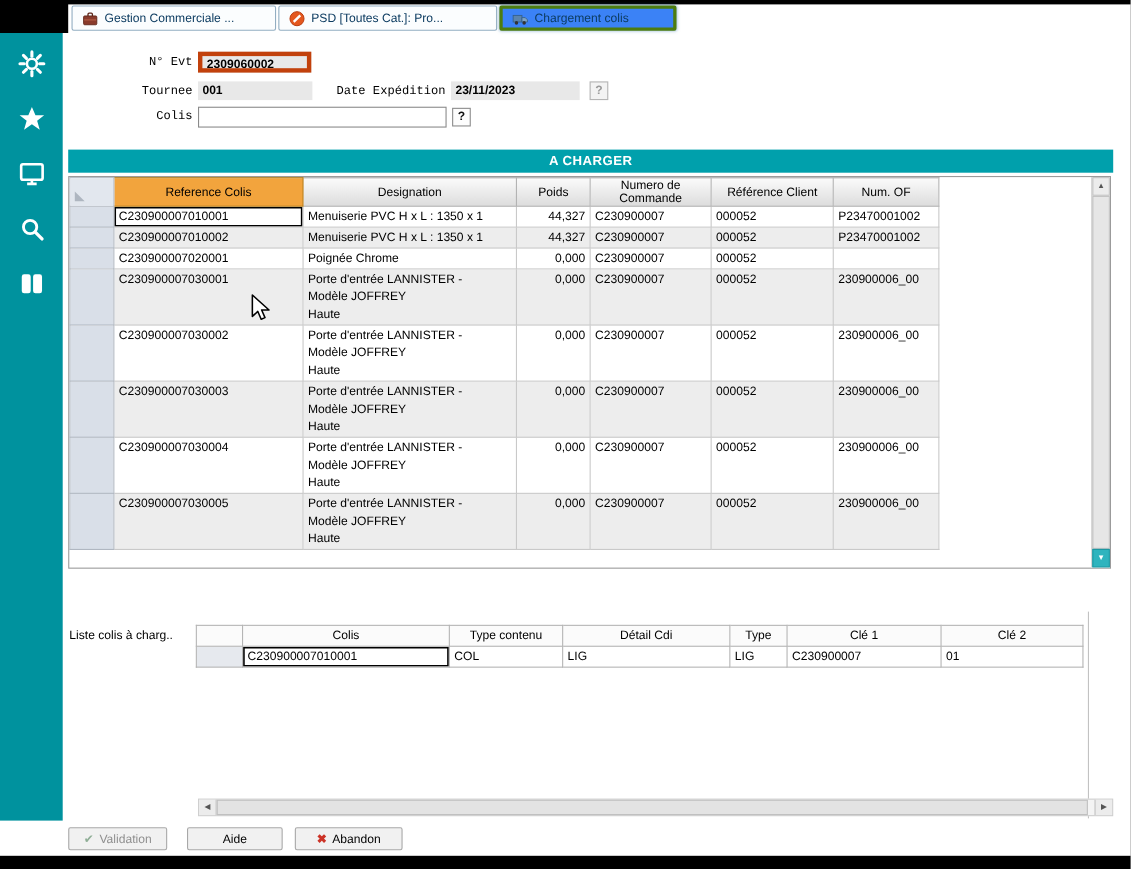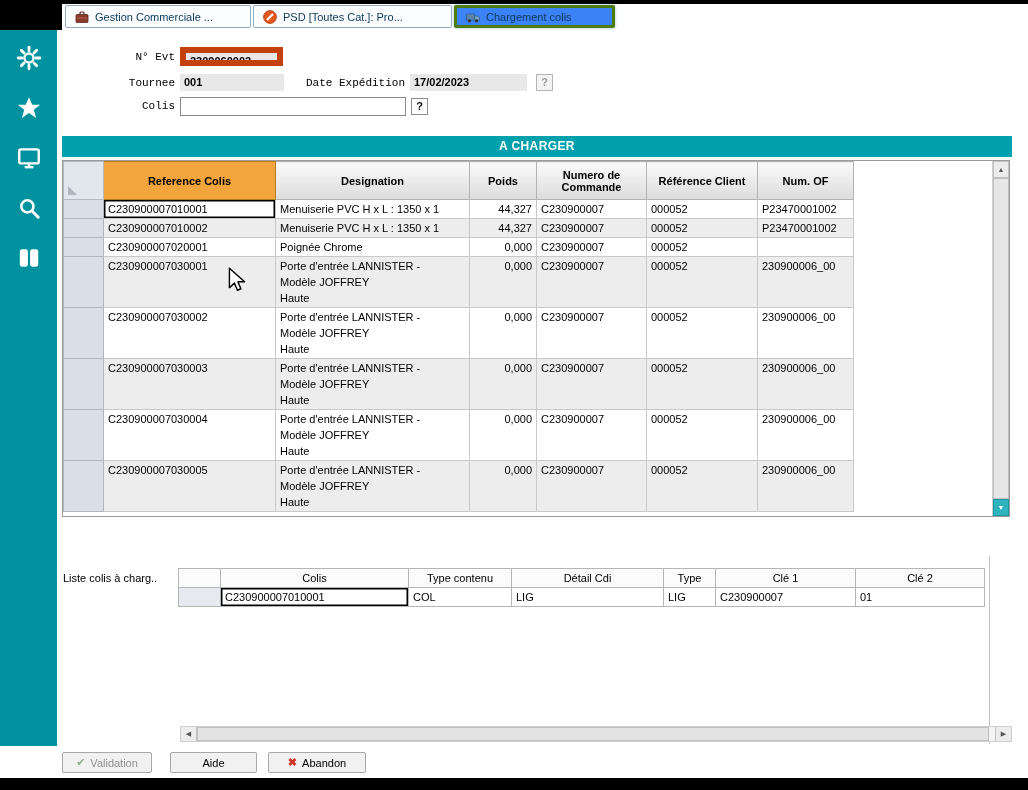--- a/index.html
+++ b/index.html
@@ -15,34 +15,34 @@
   .tab.active { border:3px solid #4d7c0f; background:#3b82f6; box-shadow:0 0 3px rgba(47,118,173,.55); }
   .ticon { display:inline-flex; width:16px; height:16px; flex:0 0 auto; }
 
   
   .sidebar { position:absolute; left:0; top:30px; width:57px; height:716px; background:var(--teal,#00929e); padding-top:4px; }
   .side-btn { width:57px; height:50px; display:flex; align-items:center; justify-content:center; }
 
   
   .flabel { position:absolute; text-align:right;font-family:Liberation Mono, monospace; }
   .fval { position:absolute; background:#e8e8e8; font-weight:bold; padding:2px 4px; overflow:hidden; white-space:nowrap; }
-  .fval.bordered { border:6px solid #c2410c; }
+  .fval.bordered { border:4px solid #c2410c; }
   .qbtn { position:absolute; width:17px; height:17px; border:1px solid #b5b5b5; background:#f3f3f3; color:#9a9a9a;
           font-weight:bold; text-align:center; line-height:15px; }
   .qbtn.enabled { background:#fdfdfd; border-color:#8c8c8c; color:#111; }
   .tinput { position:absolute; border:1px solid #8a8a8a; background:#fff; padding:2px 4px; font:11px "Liberation Sans",sans-serif; }
 
   .secbar { position:absolute; background:var(--teal_bar,#00a0ac); color:#fff; font-weight:bold; font-size:12px;
             text-align:center; line-height:21px; letter-spacing:.4px; }
 
   
   .twrap { position:absolute; border:1px solid #9b9b9b; background:#fff; overflow:hidden; }
   table { border-collapse:collapse; table-layout:fixed; font-size:11px; }
   #acharger { width:929px; }
-  #acharger thead th { height:38px; font-weight:bold; text-align:center; vertical-align:middle;
+  #acharger thead th { height:26px; font-weight:normal; text-align:center; vertical-align:middle;
         background:linear-gradient(#fafafa,#dcdcdc); border:1px solid #b3b3b3; padding:0 0; overflow:hidden; }
   #acharger thead th.sorted { background:var(--orange_header,#f2a43d); border:1px solid #b67f1e; }
   #acharger thead th.sel-h { background:#e2e7ee; border:1px solid #b3bac3; position:relative; }
   #acharger td { border-right:1px solid #c9c9c9; border-bottom:1px solid #c9c9c9; padding:1px 4px; vertical-align:top;
         line-height:16px; overflow:hidden; background:#fff; }
   #acharger td:nth-child(3) { white-space:pre-wrap; }
   #acharger td:nth-child(4) { text-align:right; }
   #acharger tbody tr:nth-child(even) td { background:#ededed; }
   #acharger tbody tr:nth-child(-n+3) td { white-space:nowrap; height:18px; }
   #acharger tbody tr td.sel { background:#d9dfe8; border:1px solid #b0b7c1; }
@@ -172,21 +172,21 @@
     </div>
   </div>
 
   <div class="flabel" style="left:60px;top:51px;width:115px;">N° Evt</div>
   <div class="fval bordered" style="left:180px;top:47px;width:103px;height:19px;">2309060002</div>
 
   <div class="flabel" style="left:60px;top:77px;width:115px;">Tournee</div>
   <div class="fval" style="left:180px;top:74px;width:104px;height:17px;">001</div>
 
   <div class="flabel" style="left:295px;top:77px;width:110px;">Date Expédition</div>
-  <div class="fval" style="left:410px;top:74px;width:117px;height:17px;">17/02/2023</div>
+  <div class="fval" style="left:410px;top:74px;width:117px;height:17px;">23/11/2023</div>
   <div class="qbtn" style="left:536px;top:74px;">?</div>
 
   <div class="flabel" style="left:60px;top:100px;width:115px;">Colis</div>
   <input class="tinput" style="left: 180px; top: 97px; width: 226px; height: 19px;" value="">
   <div class="qbtn enabled" style="left:411px;top:98px;">?</div>
 
   <div class="secbar" style="left:62px;top:136px;width:950px;height:21px;">A CHARGER</div>
 
   <div class="twrap" style="left:62px;top:160px;width:948px;height:357px;">
     <table id="acharger">

